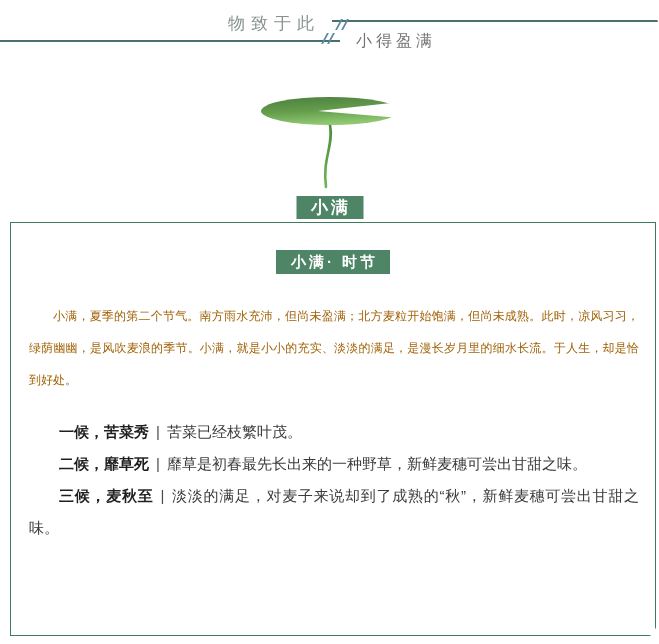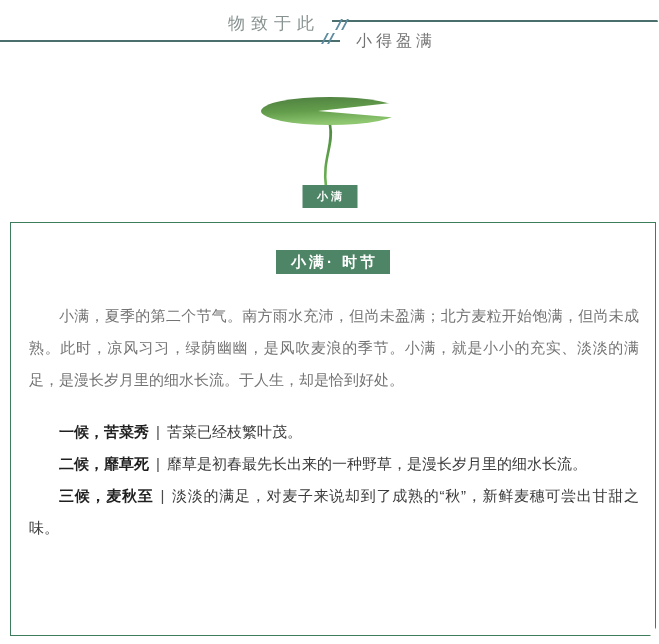--- a/index.html
+++ b/index.html
@@ -50,25 +50,25 @@
   .slashes-lower { top: 33px; left: 324px; }
 
   
   .hero-leaf {
     position: absolute;
     top: 87px; left: 50%;
     transform: translateX(-50%);
   }
   .term-badge {
     position: absolute;
-    top: 185px; left: 50%;
+    top: 196px; left: 50%;
     transform: translateX(-50%);
     background: #4e8566;
     color: #ffffff;
-    font-size: 11px;
+    font-size: 17px;
     font-weight: bold;
     letter-spacing: 3px;
     padding: 3px 12px 3px 15px;
     line-height: 17px;
   }
 
   
   .card {
     position: absolute;
     top: 222px; left: 10px;
@@ -86,23 +86,23 @@
     font-weight: bold;
     letter-spacing: 3px;
     padding: 3px 12px 3px 15px;
     line-height: 18px;
   }
   .badge-season   { margin-top: 27px; }
   .badge-phenology{ margin-top: 27px; }
 
   .para {
     margin: 26px 16px 0 18px;
-    font-size: 15px;
+    font-size: 12px;
     line-height: 32px;
-    color: #737373;
+    color: #a16207;
     text-indent: 2em;
     text-align: justify;
   }
   .items { margin: 20px 16px 17px 18px; }
   .item {
     font-size: 15px;
     line-height: 32px;
     color: #3a3a3a;
     text-indent: 2em;
     text-align: justify;
@@ -152,21 +152,21 @@
     <span class="badge badge-season">小满· 时节</span>
 
     <p class="para">小满，夏季的第二个节气。南方雨水充沛，但尚未盈满；北方麦粒开始饱满，但尚未成熟。此时，凉风习习，绿荫幽幽，是风吹麦浪的季节。小满，就是小小的充实、淡淡的满足，是漫长岁月里的细水长流。于人生，却是恰到好处。</p>
 
 
     <div class="items">
       <p class="item">
         <span class="ttl">一候，苦菜秀</span><span class="sep">|</span><span class="dsc">苦菜已经枝繁叶茂。</span>
       </p>
       <p class="item">
-        <span class="ttl">二候，靡草死</span><span class="sep">|</span><span class="dsc">靡草是初春最先长出来的一种野草，是漫长岁月里的细水长流。</span>
+        <span class="ttl">二候，靡草死</span><span class="sep">|</span><span class="dsc">靡草是初春最先长出来的一种野草，新鲜麦穗可尝出甘甜之味。</span>
       </p>
       <p class="item">
         <span class="ttl">三候，麦秋至</span><span class="sep">|</span><span class="dsc">淡淡的满足，对麦子来说却到了成熟的“秋”，新鲜麦穗可尝出甘甜之味。</span>
       </p>
     </div>
 
   </section>
 
 </div>
 

